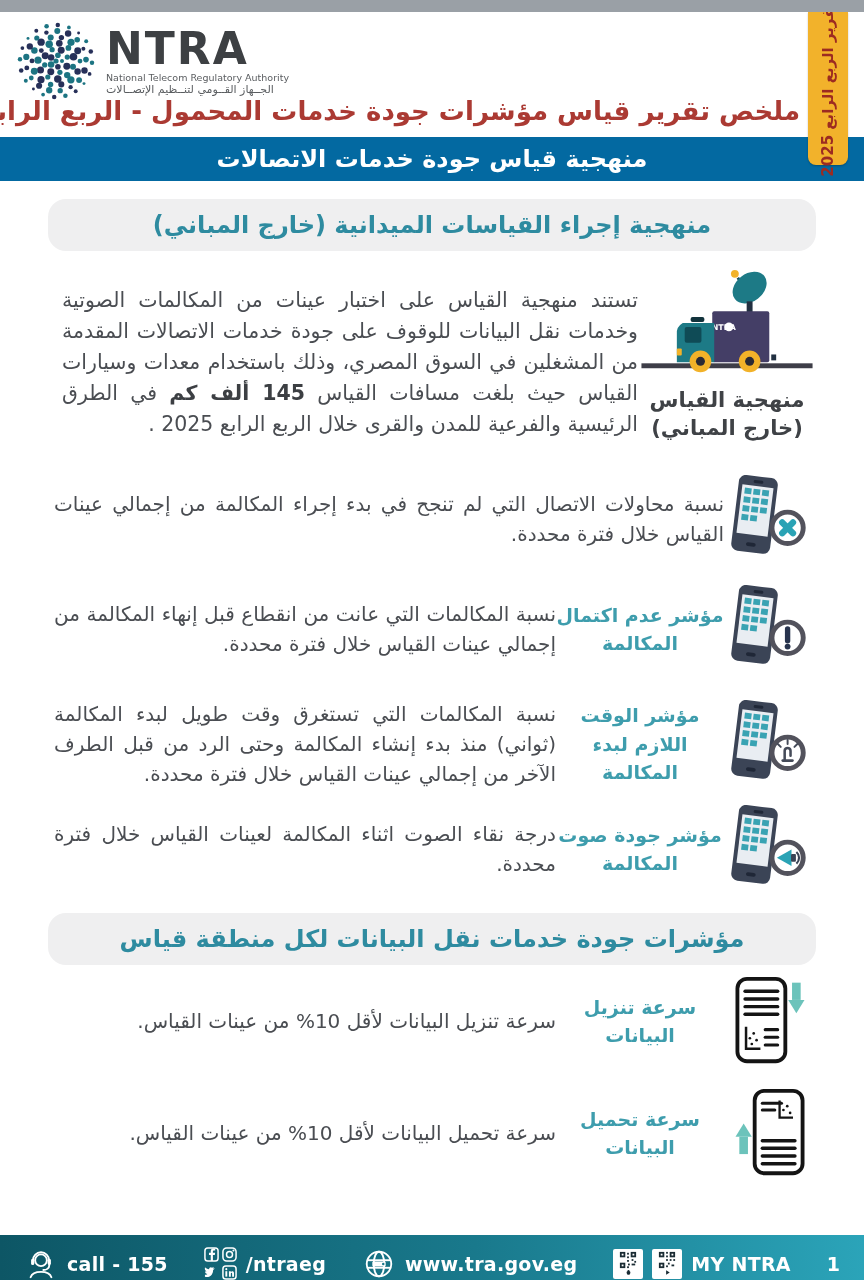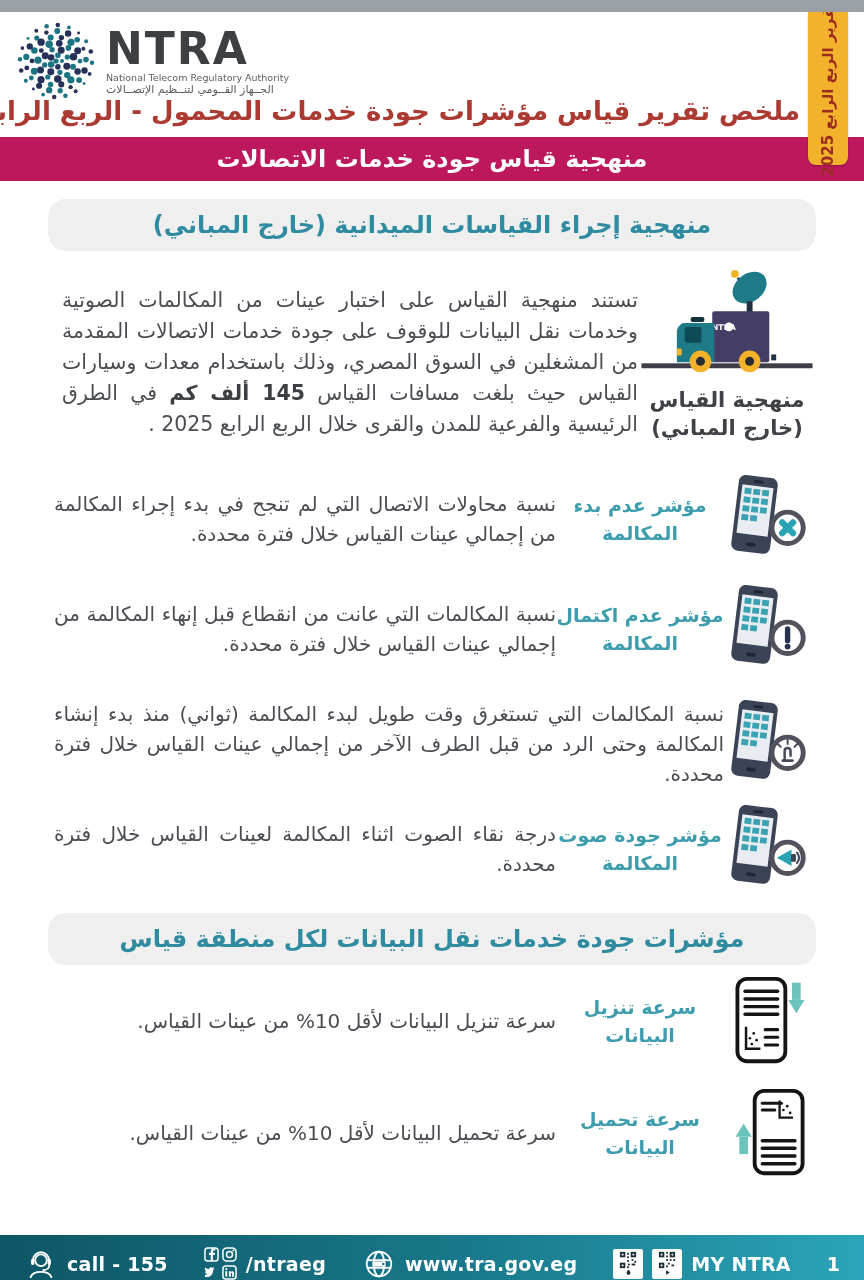--- a/index.html
+++ b/index.html
@@ -15,21 +15,21 @@
   .logo-text{display:flex;flex-direction:column;line-height:1.05;}
   .logo-acronym{font-size:44px;font-weight:bold;color:#3d4043;letter-spacing:2px;}
   .logo-en{font-size:9.5px;color:#5a5d60;margin-top:1px;}
   .logo-ar{font-size:11px;color:#5a5d60;direction:rtl;text-align:left;margin-top:1px;}
   .doc-title{
     position:absolute;right:64px;top:84px;left:180px;
     direction:rtl;text-align:right;
     color:#ab3a33;font-size:26px;font-weight:bold;white-space:nowrap;
   }
   .banner{
-    height:44px;background:#be185d;display:flex;align-items:center;justify-content:center;
+    height:44px;background:#0369a1;display:flex;align-items:center;justify-content:center;
     color:#ffffff;font-size:24px;font-weight:bold;direction:rtl;
   }
   .side-tab{
     position:absolute;top:0;right:16px;width:40px;height:153px;
     background:#f2b22b;border-radius:0 0 8px 8px;z-index:5;
     display:flex;align-items:center;justify-content:center;
     box-shadow:0 1px 2px rgba(0,0,0,.25);
   }
   .side-tab span{
     transform:rotate(-90deg);white-space:nowrap;direction:rtl;
@@ -250,21 +250,20 @@
       <div class="ind-icon">
         <svg width="84" height="88" viewBox="0 0 84 90">
           <use href="#phone-base"></use>
           <circle cx="60" cy="54" r="16" fill="#ffffff" stroke="#52525c" stroke-width="5"></circle>
           <g stroke="#2aa3b5" stroke-width="6.5" stroke-linecap="round">
             <line x1="54.5" y1="48.5" x2="65.5" y2="59.5"></line>
             <line x1="65.5" y1="48.5" x2="54.5" y2="59.5"></line>
           </g>
         </svg>
       </div>
-      <div class="ind-label">مؤشر عدم بدء المكالمة</div>
       <div class="ind-desc">نسبة محاولات الاتصال  التي لم تنجح في بدء إجراء المكالمة من إجمالي عينات القياس خلال فترة محددة.</div>
     </div>
 
     <div class="indicator-row mt22">
       <div class="ind-icon">
         <svg width="84" height="88" viewBox="0 0 84 90">
           <use href="#phone-base"></use>
           <circle cx="60" cy="54" r="16" fill="#ffffff" stroke="#52525c" stroke-width="5"></circle>
           <g>
             <line x1="60" y1="45" x2="60" y2="57" stroke="#28344e" stroke-width="5.5" stroke-linecap="round"></line>
@@ -281,20 +280,21 @@
         <svg width="84" height="88" viewBox="0 0 84 90">
           <use href="#phone-base"></use>
           <circle cx="60" cy="54" r="16" fill="#ffffff" stroke="#52525c" stroke-width="5"></circle>
           <g stroke="#454b59" fill="none" stroke-linecap="round">
             <path d="M57 62 v-10 a3 3 0 0 1 6 0 v5" stroke-width="2.6"></path>
             <path d="M55 62 h10" stroke-width="2.6"></path>
             <path d="M53 48 l-3 -3 M60 45 v-4 M67 48 l3 -3" stroke-width="2"></path>
           </g>
         </svg>
       </div>
+      <div class="ind-label">مؤشر الوقت اللازم لبدء المكالمة</div>
       <div class="ind-desc">نسبة المكالمات التي تستغرق وقت طويل لبدء المكالمة (ثواني) منذ بدء إنشاء المكالمة وحتى الرد من قبل الطرف الآخر من إجمالي عينات القياس خلال فترة محددة.</div>
     </div>
 
     <div class="indicator-row mt16">
       <div class="ind-icon">
         <svg width="84" height="88" viewBox="0 0 84 90">
           <use href="#phone-base"></use>
           <circle cx="60" cy="54" r="16" fill="#ffffff" stroke="#52525c" stroke-width="5"></circle>
           <g>
             <polygon points="49,54 64,45.5 64,62.5" fill="#2aa3b5"></polygon>

